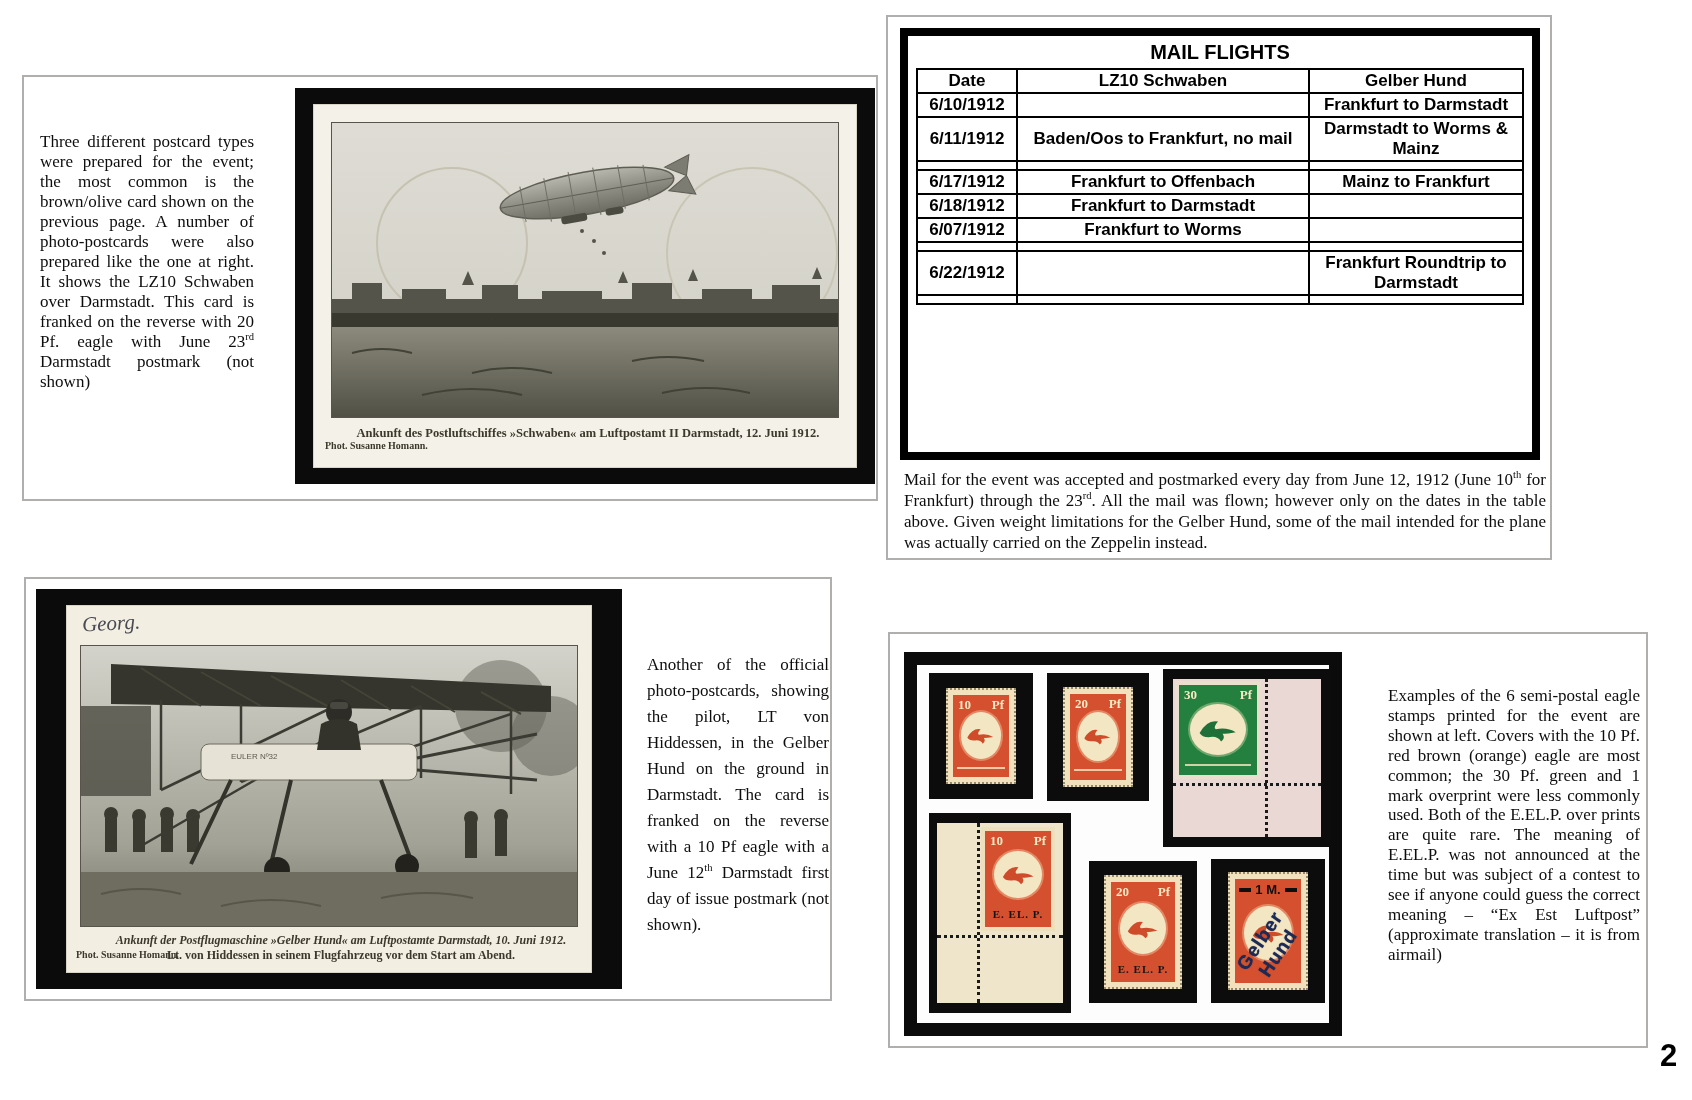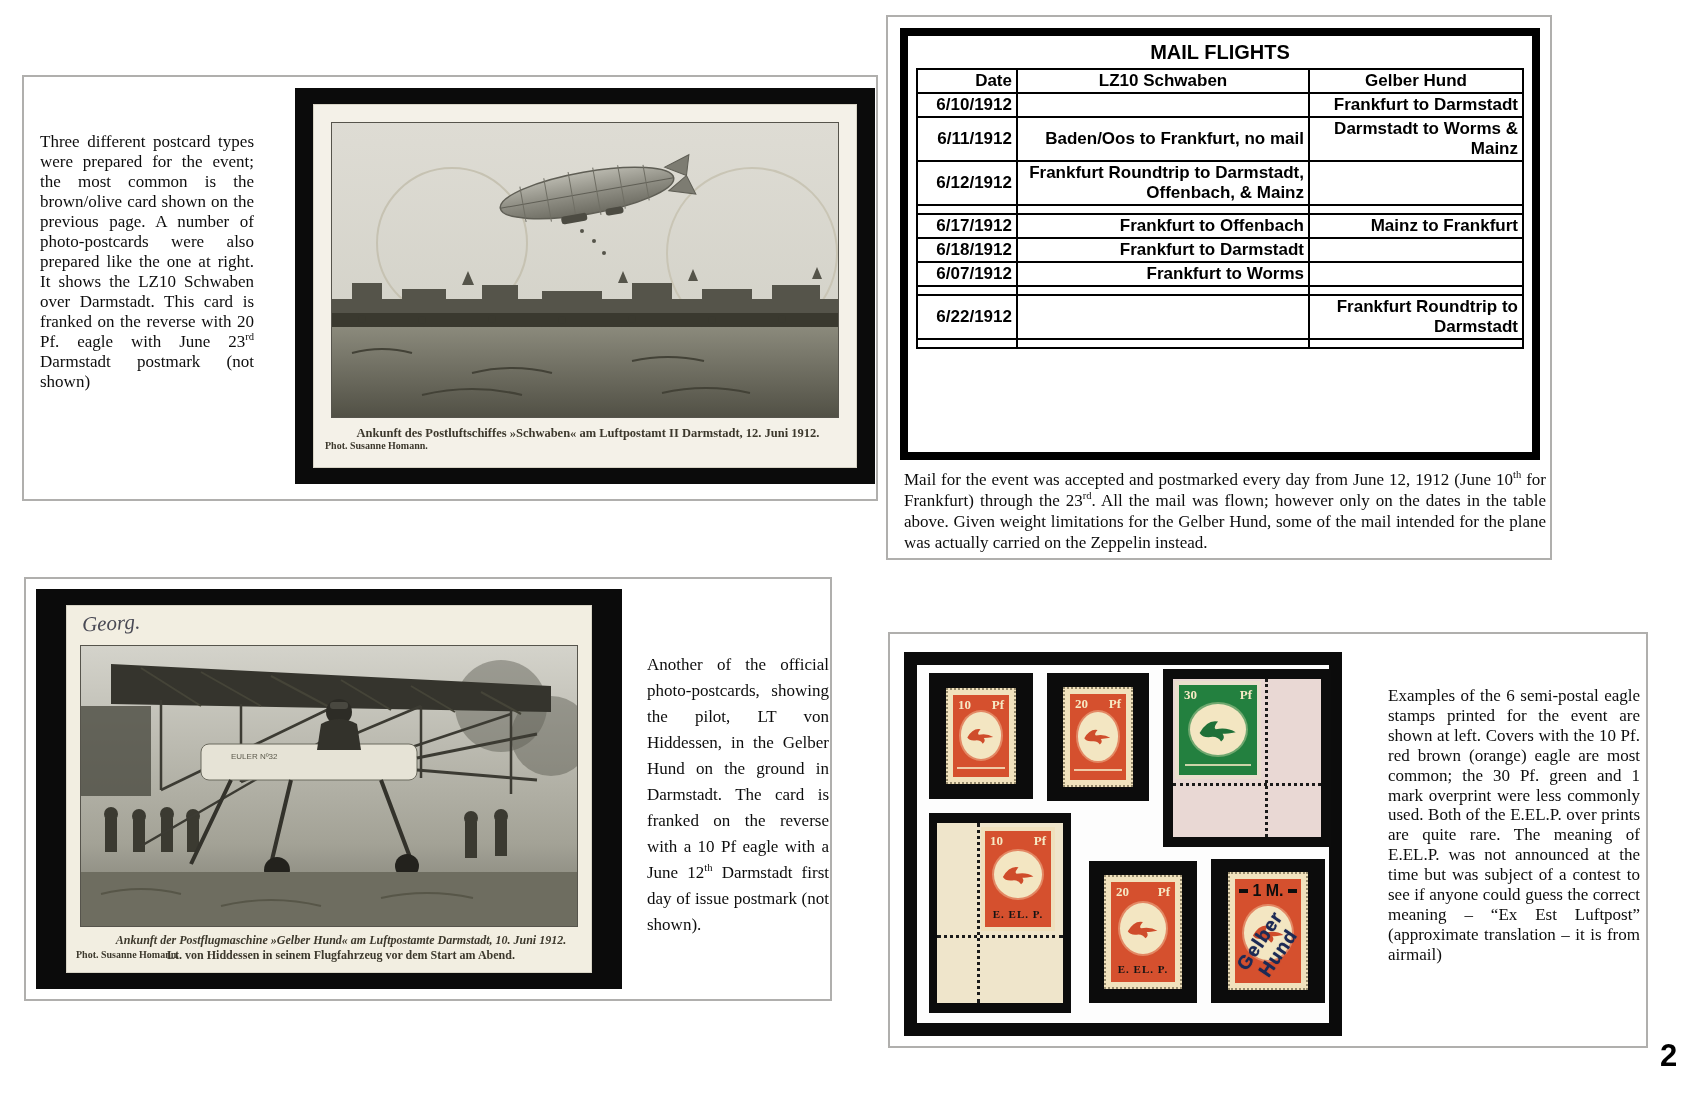--- a/index.html
+++ b/index.html
@@ -15,21 +15,21 @@
   .caption{position:absolute;font-family:"Liberation Serif",serif;font-weight:bold;color:#3c382c;
            text-align:center;white-space:nowrap;}
   .credit{position:absolute;font-family:"Liberation Serif",serif;font-weight:bold;color:#3c382c;}
   
   .table-box{position:absolute;left:900px;top:26px;width:640px;height:432px;border:8px solid #000;
              background:#fff;box-sizing:border-box;}
   .table-title{font-family:"Liberation Sans",sans-serif;font-weight:bold;font-size:20px;color:#000;
                text-align:center;margin-top:5px;}
   table.mail{border-collapse:collapse;margin:4px auto 0 8px;table-layout:fixed;
              font-family:"Liberation Sans",sans-serif;font-weight:bold;font-size:17px;color:#000;}
-  table.mail td,table.mail th{border:2px solid #000;padding:1px 4px;vertical-align:middle;text-align:right;
+  table.mail td,table.mail th{border:2px solid #000;padding:1px 4px;vertical-align:middle;text-align:center;
              overflow:hidden;}
   table.mail th.c{text-align:center;}
   table.mail tr.spacer td{height:7px;padding:0;}
   table.mail td.date{white-space:nowrap;}
   
   .stamp-panel{position:absolute;background:#0b0b0b;}
   .stamp-panel-inner{position:absolute;inset:13px;background:#fdfdfd;}
   .mount{position:absolute;background:#0c0c0c;}
   .stamp{position:absolute;background:var(--paper-cream,#f1e2bd);border:2px dotted rgba(40,30,10,.45);
          box-sizing:border-box;}
@@ -37,21 +37,21 @@
   .stamp-ink.green{background:var(--stamp-green,#23803f);}
   .denoms{position:absolute;top:2px;left:5px;right:5px;display:flex;justify-content:space-between;
           font-family:"Liberation Serif",serif;font-weight:bold;font-size:13px;color:#f6e9c4;}
   .oval{position:absolute;left:14%;right:14%;top:21%;bottom:22%;background:#f3e6c2;border-radius:50%;
         display:flex;align-items:center;justify-content:center;box-shadow:0 0 0 2px rgba(255,240,200,.35);}
   .oval svg{width:82%;height:70%;}
   .baseline{position:absolute;left:8%;right:8%;bottom:10%;height:2px;background:rgba(246,233,196,.8);}
   .ovp{position:absolute;left:0;right:0;bottom:7%;text-align:center;font-family:"Liberation Serif",serif;
        font-weight:bold;font-size:11px;letter-spacing:1px;color:#141414;}
   .ovp-top{position:absolute;top:3px;left:4px;right:4px;display:flex;align-items:center;gap:4px;
-           color:#0e0e0e;font-family:"Liberation Sans",sans-serif;font-weight:bold;font-size:16px;}
+           color:#0e0e0e;font-family:"Liberation Sans",sans-serif;font-weight:bold;font-size:13px;}
   .ovp-top .bar{flex:1;height:4px;background:#0e0e0e;}
   .diag{position:absolute;left:-12px;top:44%;width:140%;text-align:center;transform:rotate(-56deg);
         transform-origin:50% 50%;font-family:"Liberation Sans",sans-serif;font-weight:bold;font-size:19px;
         letter-spacing:1px;color:#1c2a55;text-shadow:0 0 1px #1c2a55;}
   .margin-paper{position:absolute;box-sizing:border-box;}
   .perf-v{position:absolute;width:0;border-left:3px dotted #1a1a1a;}
   .perf-h{position:absolute;height:0;border-top:3px dotted #1a1a1a;}
   .handwriting{position:absolute;font-family:"Liberation Serif",serif;font-style:italic;font-size:21px;
                color:#4a4a55;transform:rotate(-3deg);}
   .page-num{position:absolute;left:1660px;top:1038px;font-family:"Liberation Sans",sans-serif;
@@ -151,25 +151,20 @@
             <tr>
               <td class="date">6/10/1912</td>
               <td></td>
               <td>Frankfurt to Darmstadt</td>
             </tr>
             <tr>
               <td class="date">6/11/1912</td>
               <td>Baden/Oos to Frankfurt, no mail</td>
               <td>Darmstadt to Worms &amp; Mainz</td>
             </tr>
-            <tr>
-              <td class="date">6/12/1912</td>
-              <td>Frankfurt Roundtrip to Darmstadt, Offenbach, &amp; Mainz</td>
-              <td></td>
-            </tr>
             <tr class="spacer">
               <td></td>
               <td></td>
               <td></td>
             </tr>
             <tr>
               <td class="date">6/17/1912</td>
               <td>Frankfurt to Offenbach</td>
               <td>Mainz to Frankfurt</td>
             </tr>

